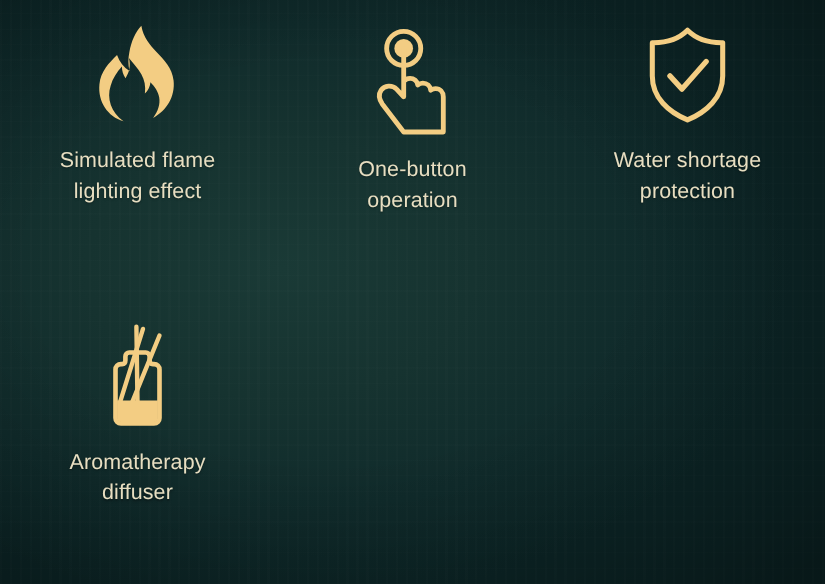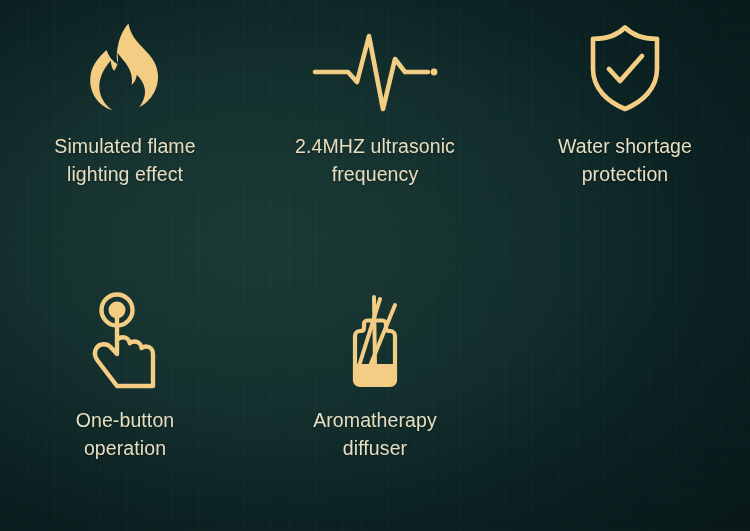--- a/index.html
+++ b/index.html
@@ -111,52 +111,42 @@
     <div class="feature-cell col-1">
       <div class="feature-icon">
         <svg width="76" height="92" viewBox="0 0 76 92" aria-hidden="true">
           <path fill="#f3cd83" d="M41.5 1.5c1.8 10.5 7.6 17.4 13.8 23.8 6.9 7.2 14.2 14.3 15.5 25.9 1.6 14.4-6.2 27.4-18.6 34 4.6-6.3 6.6-12.6 5.5-18.8-1-5.6-4.2-9.6-7.9-13.6-.5 4.2-2.1 7.6-5.1 10.2.9-6.4-.3-12.1-3.2-17.4-3-5.5-7.4-9.9-11.3-14.8 1.7 6.9.5 12.9-3.1 18.3-2.2-3.1-3.2-6.6-3.3-10.6-4.5 5.2-8.3 10.7-10.2 17.4C9.8 67.3 14 80.1 25.3 88.2 10.9 83.9 1.8 70.4 3.4 54.5 4.6 42.7 12 35.2 19.4 27.9c2.3 6.3 6 11.2 11.4 14.6-1.5-5.7-1.3-11.3-.2-16.9C32.5 15.2 36 7.6 41.5 1.5z"></path>
         </svg>
       </div>
       <div class="feature-label">Simulated flame
 lighting effect</div>
     </div>
 
-    <div class="feature-cell col-2">
+
+    <div class="feature-cell cell-row2 col-1">
       <div class="feature-icon">
-        <svg width="124" height="86" viewBox="0 0 124 86" aria-hidden="true">
-          <polyline points="2,47 35,47 44,57 56,11 70,84 82,34 92,47 115,47" fill="none" stroke="#f3cd83" stroke-width="4.6" stroke-linecap="round" stroke-linejoin="round"></polyline>
-          <circle cx="121" cy="47" r="3.4" fill="#f3cd83"></circle>
+        <svg width="92" height="96" viewBox="0 0 92 96" aria-hidden="true">
+          <circle cx="38" cy="18" r="15.5" fill="none" stroke="#f3cd83" stroke-width="4.4"></circle>
+          <circle cx="38" cy="18" r="8.5" fill="#f3cd83"></circle>
+          <path d="M38 18 L38 62 L31.5 55 C27.5 51 20.5 51.5 17.5 56 C14.8 60 15.8 64.5 18.5 68.5 L38 94 L74 94 L74 62 C74 57.5 71 54.5 67 54.5 C65.3 54.5 63.8 55 62.6 56 C62.2 52.2 59.2 49.5 55.4 49.5 C53.6 49.5 52 50.1 50.8 51.2 C50.2 47.7 47.3 45.2 43.8 45.2 C41.6 45.2 39.7 46.1 38.4 47.6" fill="none" stroke="#f3cd83" stroke-width="4.4" stroke-linecap="round" stroke-linejoin="round"></path>
         </svg>
       </div>
-      <div class="feature-label">2.4MHZ ultrasonic
-frequency</div>
+      <div class="feature-label">One-button
+operation</div>
     </div>
 
     <div class="feature-cell col-3">
       <div class="feature-icon">
         <svg width="78" height="90" viewBox="0 0 78 90" aria-hidden="true">
           <path d="M39 4.5 C30 13.5 18 16 7 15.8 L7 46 C7 66 22 79 39 86 C56 79 71 66 71 46 L71 15.8 C60 16 48 13.5 39 4.5 Z" fill="none" stroke="#f3cd83" stroke-width="4.6" stroke-linejoin="round"></path>
           <polyline points="23,46 34,58 56,33" fill="none" stroke="#f3cd83" stroke-width="4.8" stroke-linecap="round" stroke-linejoin="round"></polyline>
         </svg>
       </div>
       <div class="feature-label">Water shortage
 protection</div>
-    </div>
-
-    <div class="feature-cell cell-row2 col-1">
-      <div class="feature-icon">
-        <svg width="92" height="96" viewBox="0 0 92 96" aria-hidden="true">
-          <circle cx="38" cy="18" r="15.5" fill="none" stroke="#f3cd83" stroke-width="4.4"></circle>
-          <circle cx="38" cy="18" r="8.5" fill="#f3cd83"></circle>
-          <path d="M38 18 L38 62 L31.5 55 C27.5 51 20.5 51.5 17.5 56 C14.8 60 15.8 64.5 18.5 68.5 L38 94 L74 94 L74 62 C74 57.5 71 54.5 67 54.5 C65.3 54.5 63.8 55 62.6 56 C62.2 52.2 59.2 49.5 55.4 49.5 C53.6 49.5 52 50.1 50.8 51.2 C50.2 47.7 47.3 45.2 43.8 45.2 C41.6 45.2 39.7 46.1 38.4 47.6" fill="none" stroke="#f3cd83" stroke-width="4.4" stroke-linecap="round" stroke-linejoin="round"></path>
-        </svg>
-      </div>
-      <div class="feature-label">One-button
-operation</div>
     </div>
 
 
     <div class="feature-cell cell-row2 col-3">
       <div class="feature-icon">
         <svg width="82" height="100" viewBox="0 0 82 100" aria-hidden="true">
           <g stroke="#f3cd83" stroke-width="4" stroke-linecap="round" fill="none">
             <line x1="25" y1="76" x2="46" y2="9"></line>
             <line x1="41" y1="76" x2="40" y2="7"></line>
             <line x1="36" y1="76" x2="61" y2="15"></line>

